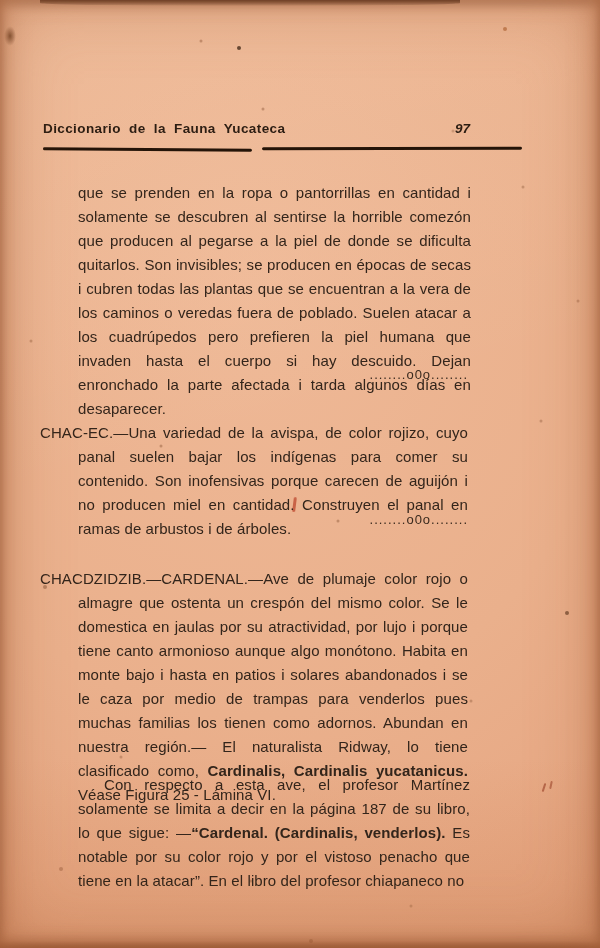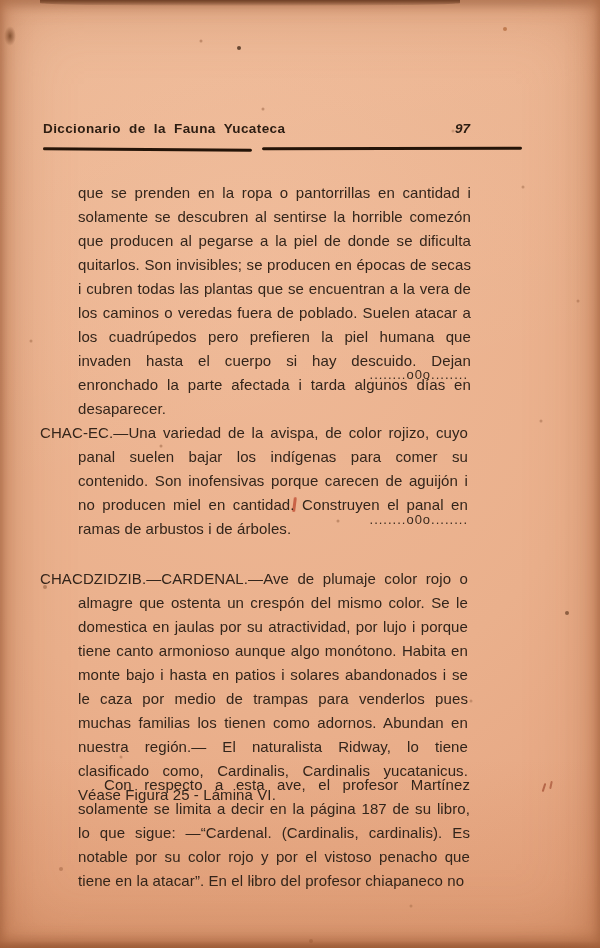--- a/index.html
+++ b/index.html
@@ -61,21 +61,21 @@
   .entry-1 { top:406px; left:40px; width:390px; }
   .entry-2 { top:552px; left:40px; width:390px; }
   .closing { top:758px; left:78px; width:392px; text-indent:26px; }
   .divider {
     position:absolute; left:40px; width:428px;
     text-align:right; font-size:13px; letter-spacing:1px;
     color:#3a2a1e;
   }
   .divider-1 { top:367px; }
   .divider-2 { top:512px; }
-  .b { font-weight:normal; }
+  .b { font-weight:bold; }
   
   .stains { position:absolute; inset:0; pointer-events:none; }
   .speckles {
     position:absolute; top:0; left:0; width:2px; height:2px; border-radius:50%;
     box-shadow:
       238px 47px 0 1px rgba(55,32,16,.75),
       504px 28px 0 1px rgba(160,80,30,.55),
       262px 108px 0 .5px rgba(130,78,45,.4),
       522px 186px 0 .5px rgba(130,78,45,.35),
       96px 214px 0 .5px rgba(130,78,45,.3),
@@ -135,18 +135,18 @@
   <p class="block para-continuation">que se prenden en la ropa o pantorrillas en cantidad i solamente se descubren al sentirse la horrible comezón que producen al pegarse a la piel de donde se dificulta quitarlos. Son invisibles; se producen en épocas de secas i cubren todas las plantas que se encuentran a la vera de los caminos o veredas fuera de poblado. Suelen atacar a los cuadrúpedos pero prefieren la piel humana que invaden hasta el cuerpo si hay descuido. Dejan enronchado la parte afectada i tarda algunos días en desaparecer.</p>
 
   <div class="divider divider-1">........o0o........</div>
 
   <p class="block entry entry-1"><span>CHAC-EC.—</span><span>Una variedad de la avispa, de color rojizo, cuyo panal suelen bajar los indígenas para comer su contenido. Son inofensivas porque carecen de aguijón i no producen miel en cantidad. Construyen el panal en ramas de arbustos i de árboles.</span></p>
 
   <div class="divider divider-2">........o0o........</div>
 
   <p class="block entry entry-2"><span>CHACDZIDZIB.—CARDENAL.—</span><span>Ave de plumaje color rojo o almagre que ostenta un crespón del mismo color. Se le domestica en jaulas por su atractividad, por lujo i porque tiene canto armonioso aunque algo monótono. Habita en monte bajo i hasta en patios i solares abandonados i se le caza por medio de trampas para venderlos pues muchas familias los tienen como adornos. Abundan en nuestra región.— El naturalista Ridway, lo tiene clasificado como, </span><span class="b">Cardinalis, Cardinalis yucatanicus.</span><span> Véase Figura 25 - Lámina VI.</span></p>
 
-  <p class="block closing"><span>Con respecto a esta ave, el profesor Martínez solamente se limita a decir en la página 187 de su libro, lo que sigue: —</span><span class="b">“Cardenal. (Cardinalis, cardinalis).</span><span> Es notable por su color rojo y por el vistoso penacho que tiene en la atacar”. En el libro del profesor chiapaneco no</span></p>
+  <p class="block closing"><span>Con respecto a esta ave, el profesor Martínez solamente se limita a decir en la página 187 de su libro, lo que sigue: —</span><span class="b">“Cardenal. (Cardinalis, venderlos).</span><span> Es notable por su color rojo y por el vistoso penacho que tiene en la atacar”. En el libro del profesor chiapaneco no</span></p>
 
   <div class="edge-top"></div>
   <div class="edge-bottom"></div>
   <div class="vignette"></div>
 </div>
 
 </body></html>

